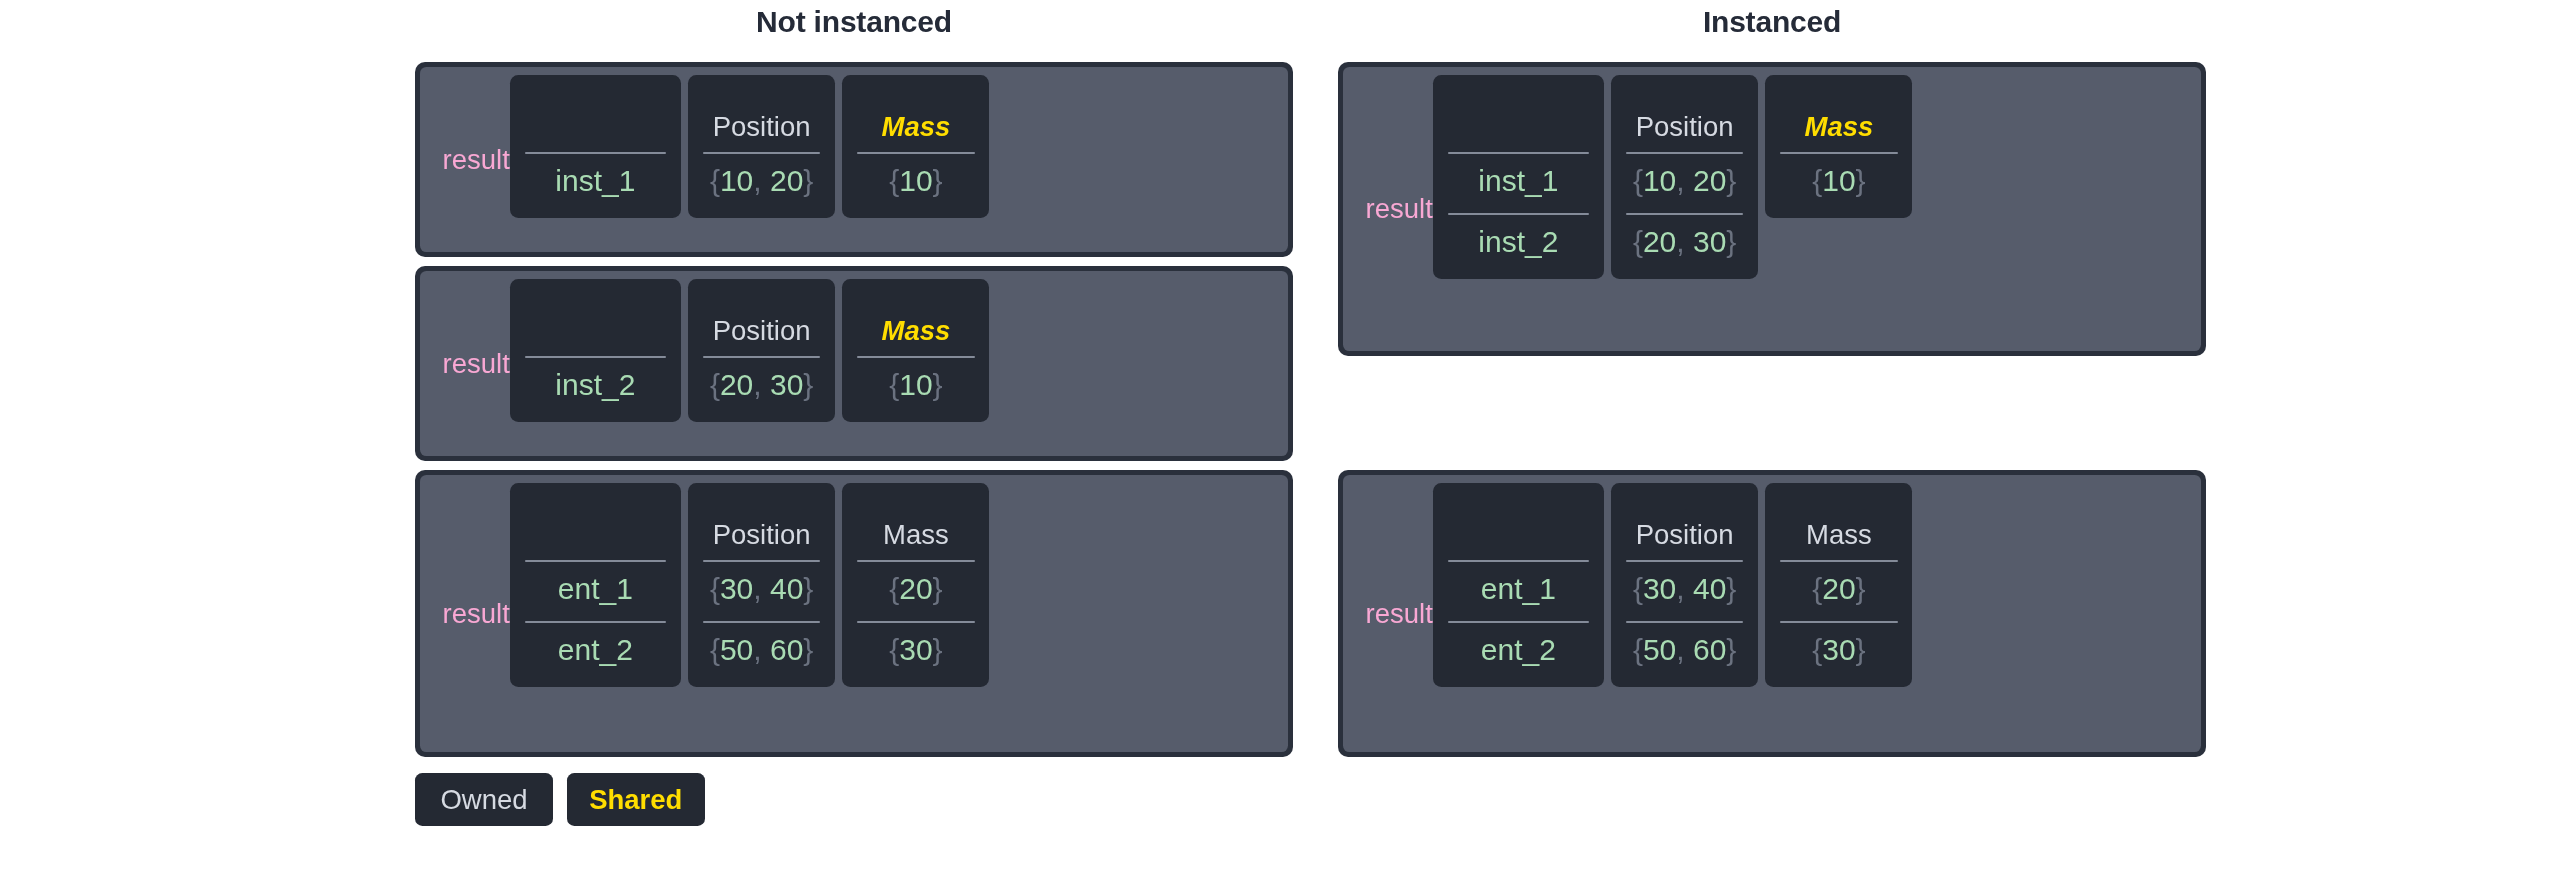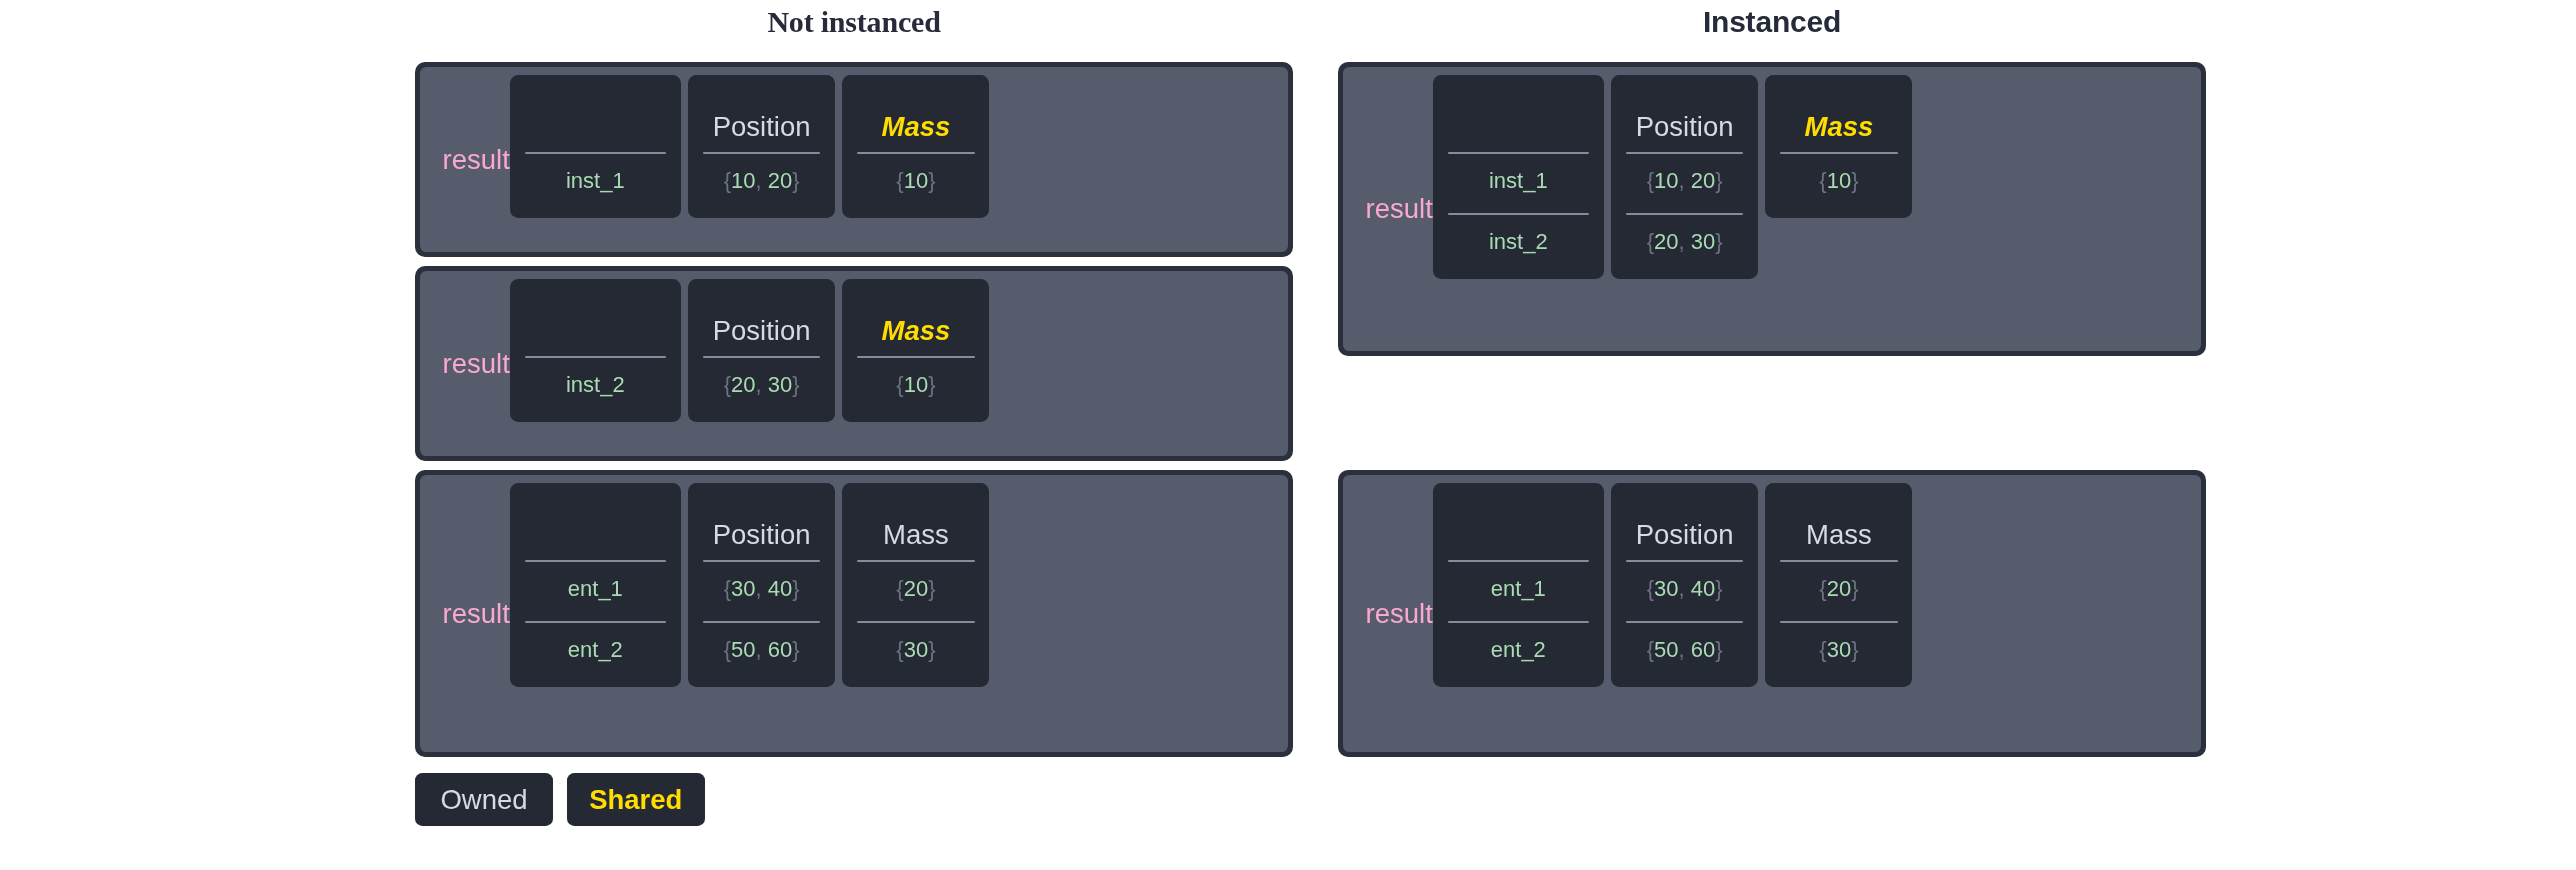--- a/index.html
+++ b/index.html
@@ -27,21 +27,21 @@
   .panel-title {
     font-size: 30px;
     font-weight: bold;
     color: #252b38;
     text-align: center;
     line-height: 1;
     padding-top: 7.3px;
     letter-spacing: -0.2px;
     white-space: nowrap;
   }
-  #panel-left  .panel-title { width: 878px; font-family: Liberation Serif, serif; }
+  #panel-left  .panel-title { width: 878px; }
   #panel-right .panel-title { width: 868px; }
 
   
   .table-card {
     position: absolute;
     background: #2a303c;
     border-radius: 10px;
     padding: 4.6px;
     box-sizing: border-box;
     display: flex;
@@ -103,21 +103,21 @@
   .col-head.blank { color: transparent; }
 
   .divider {
     height: 1.8px;
     background: #848b99;
     margin: 6.4px 1.8px 0 1.8px;
     border-radius: 0.9px;
   }
 
   .cell {
-    font-size: 22px;
+    font-size: 30px;
     line-height: 53px;
     height: 53px;
     text-align: center;
     white-space: nowrap;
     color: #a9dbb3;
   }
   .brace { color: #6b7280; }
 
   
   .legend {

